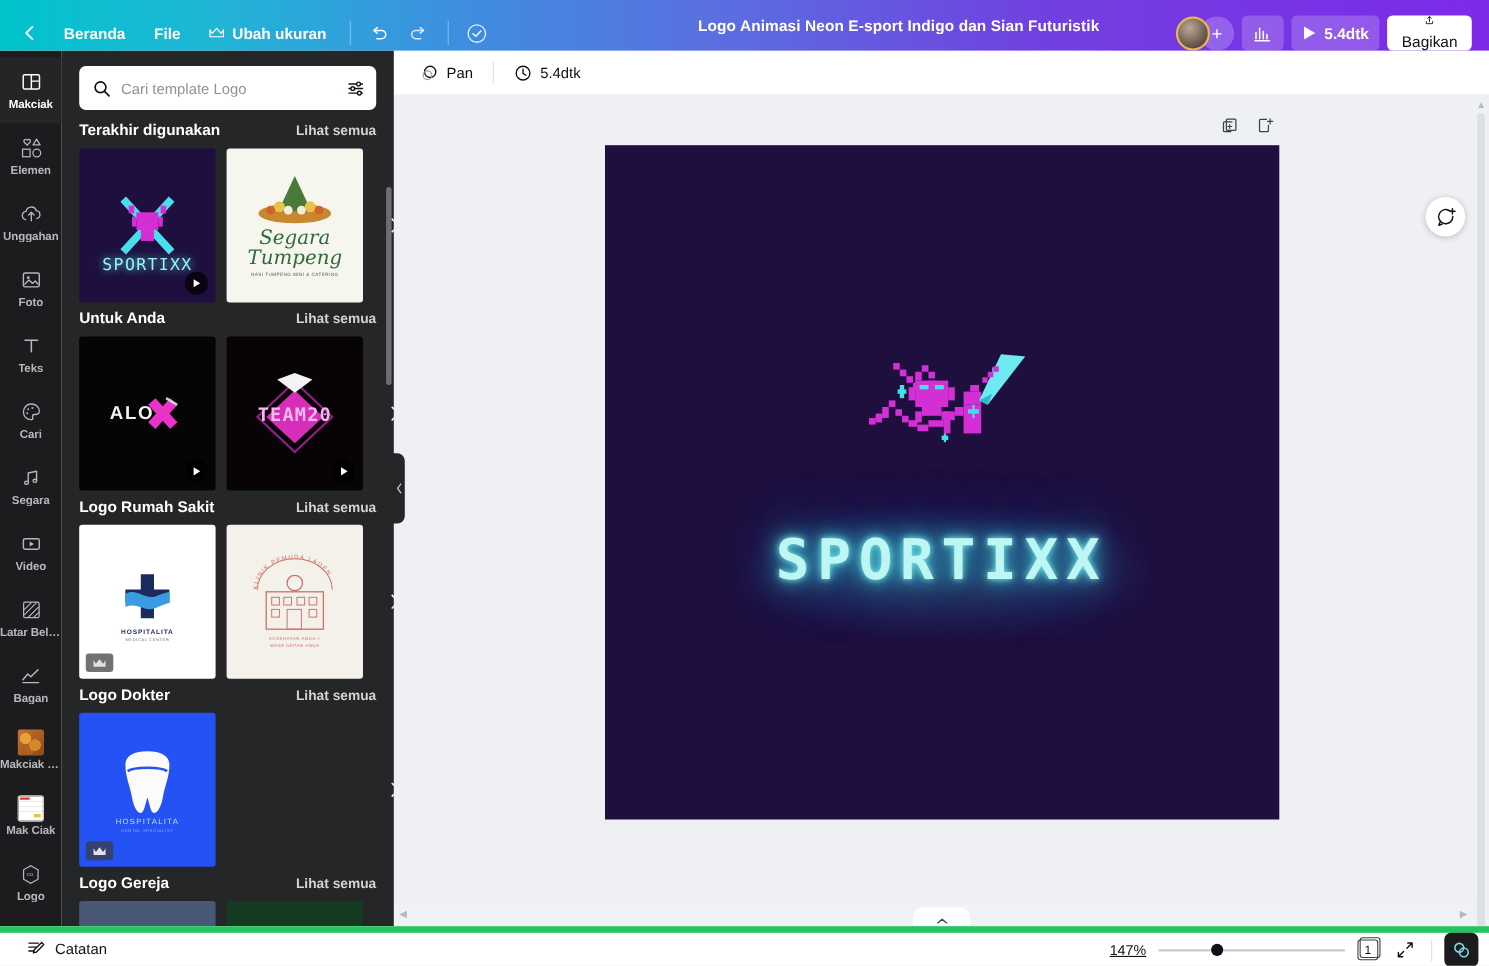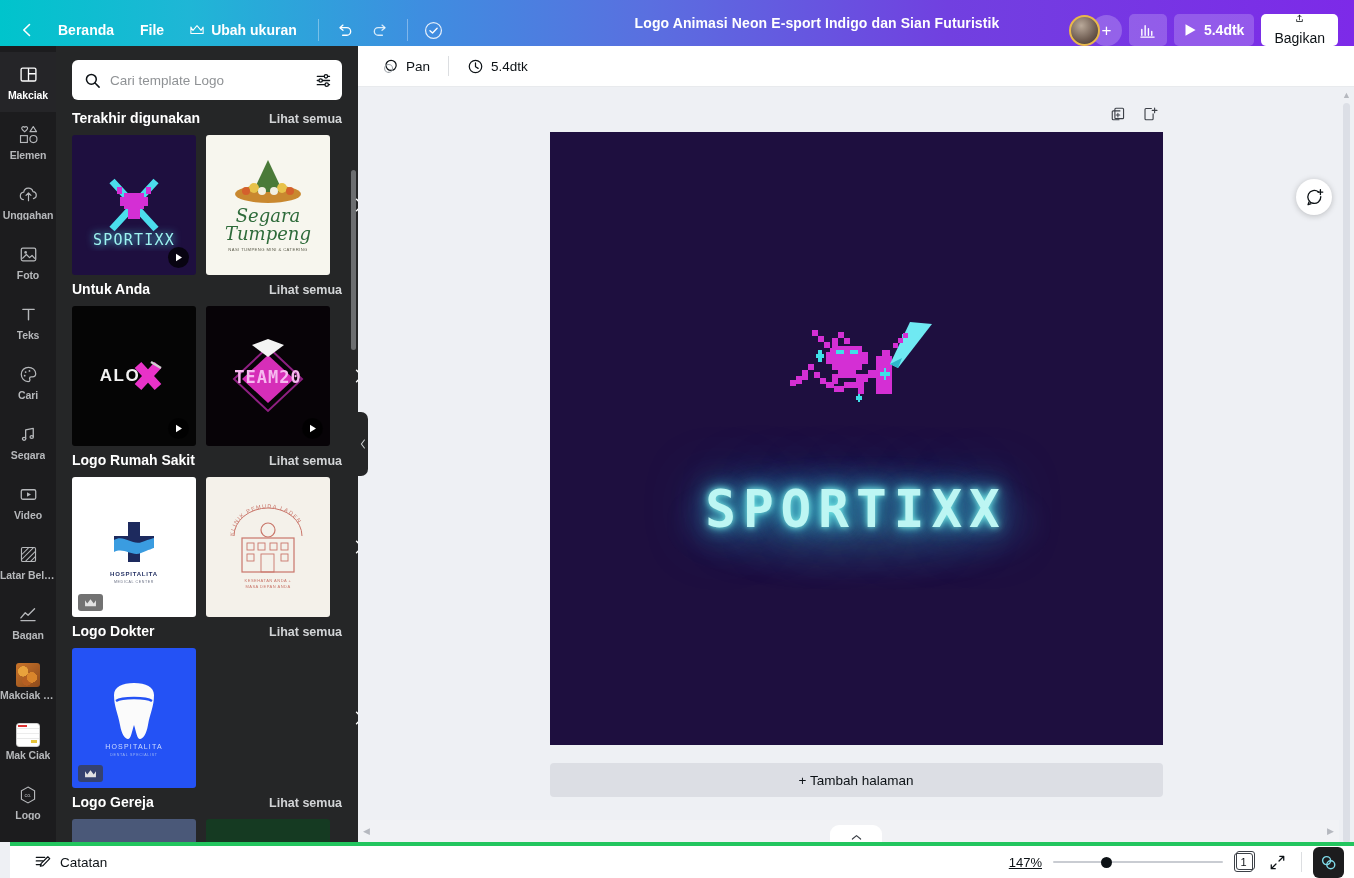--- a/index.html
+++ b/index.html
@@ -213,23 +213,22 @@
   .collapse-bottom {
     position: absolute; left: 50%; transform: translateX(-50%); bottom: 0;
     width: 52px; height: 17px; background: #fff; border-radius: 9px 9px 0 0;
     display: flex; align-items: flex-end; justify-content: center; z-index: 9; cursor: pointer;
     padding-bottom: 1px;
   }
 
   
   .bottombar {
     height: 36px; flex: 0 0 36px; background: #fff; display: flex;
-    align-items: center; padding: 0 10px 0 16px; position: relative; z-index: 30;
-    border-top: 4px solid #22c55e;
-    margin-left: 10px;
+    align-items: flex-start; padding: 0 10px 0 16px; position: relative; z-index: 30;
+    border-top: 6px solid #22c55e;
   }
   .bb-btn {
     display: flex; align-items: center; gap: 8px; height: 28px; padding: 0 8px;
     border-radius: 4px; font-size: 13.5px; color: #0d1216; cursor: pointer;
   }
   .bb-right { margin-left: auto; display: flex; align-items: center; gap: 11px; }
   .zoom-val { font-size: 13px; color: #0d1216; min-width: 36px; text-align: right; text-decoration: underline; }
   .slider { width: 170px; height: 16px; position: relative; cursor: pointer; display: flex; align-items: center; }
   .slider-track { width: 100%; height: 2px; background: #c9ccd2; border-radius: 2px; }
   .slider-knob {
@@ -813,23 +812,20 @@
                   <rect x="131" y="21" width="5" height="5"></rect>
                 <rect x="121" y="31" width="5" height="5"></rect>
               </g>
             </svg>
 
             <div class="glow-plate"></div>
             <div class="sportixx">SPORTIXX</div>
           </div>
         </div>
 
-        <div class="addpage">
-          <span>+ Tambah halaman</span>
-        </div>
 
         <div class="comment-fab">
           <svg width="19" height="19" viewBox="0 0 20 20">
             <path d="M16.6 9.2a6.8 6.8 0 1 1-2.4-5" fill="none" stroke="#0d1216" stroke-width="1.4" stroke-linecap="round"></path>
             <path d="M4.4 14.2 3.2 17.6l3.5-1.2" fill="none" stroke="#0d1216" stroke-width="1.4" stroke-linejoin="round"></path>
             <path d="M16.2 1.8v5M13.7 4.3h5" stroke="#0d1216" stroke-width="1.4" stroke-linecap="round"></path>
           </svg>
         </div>
 
         <div class="vscroll">

